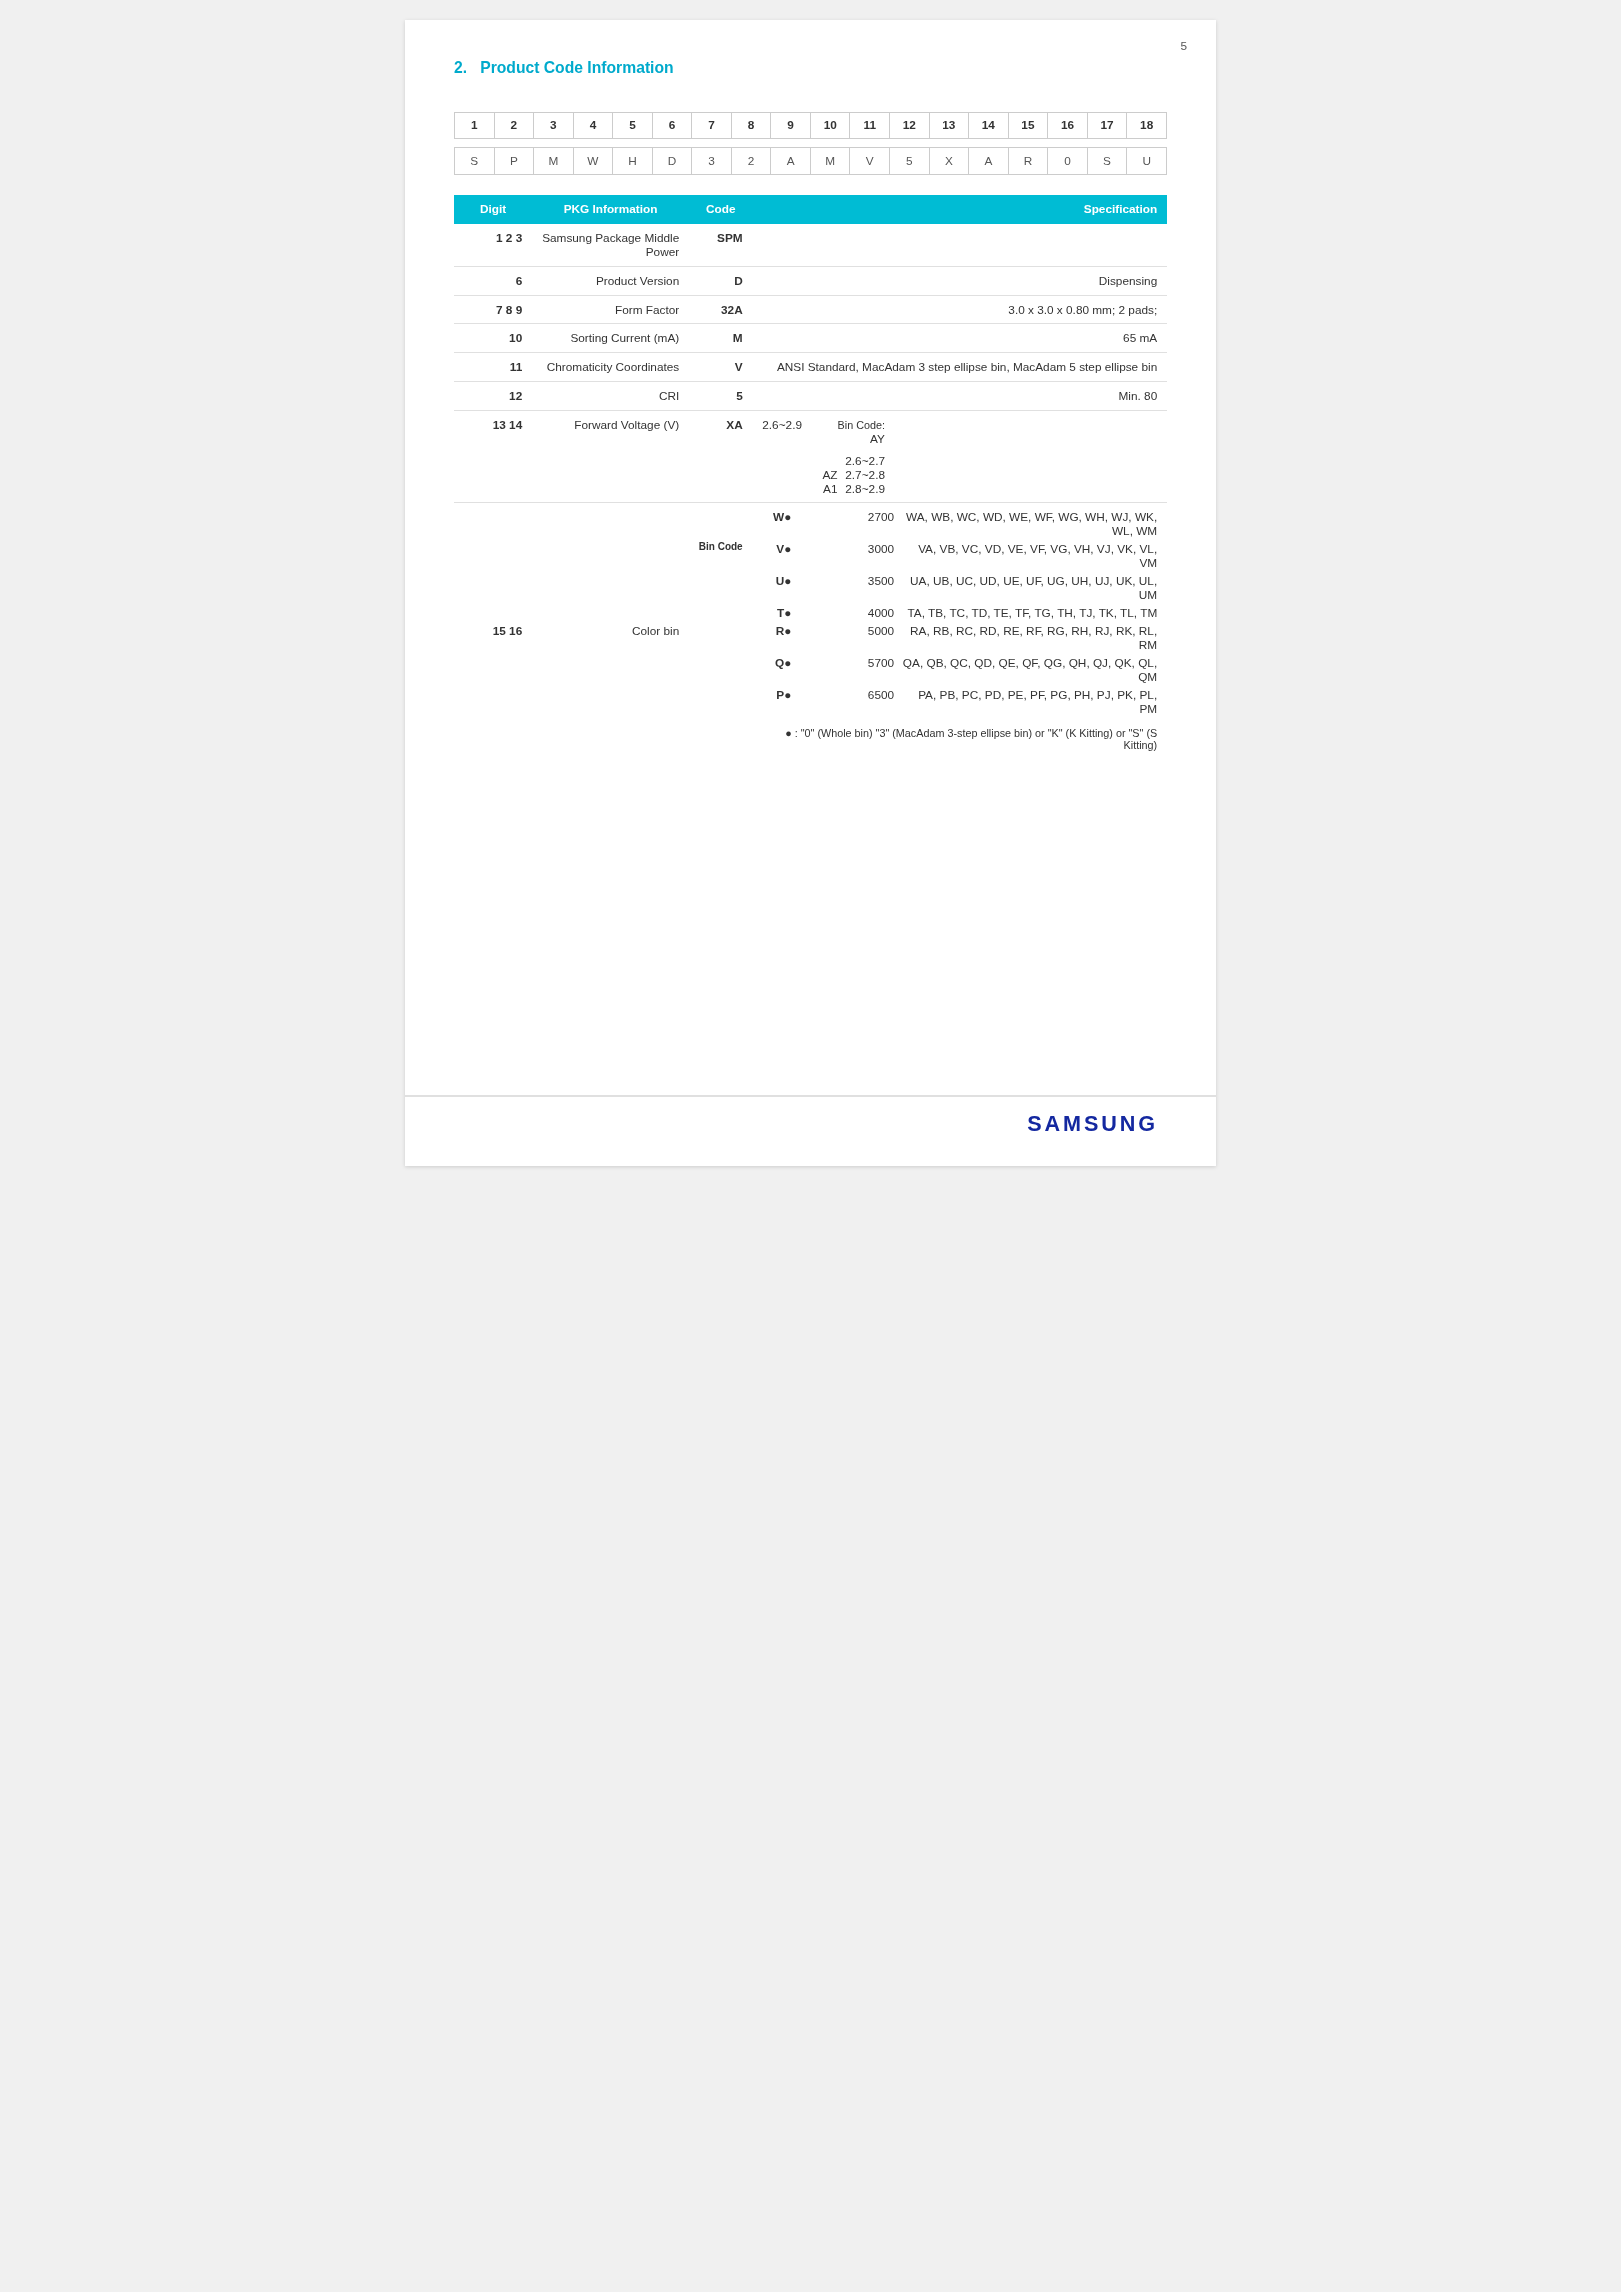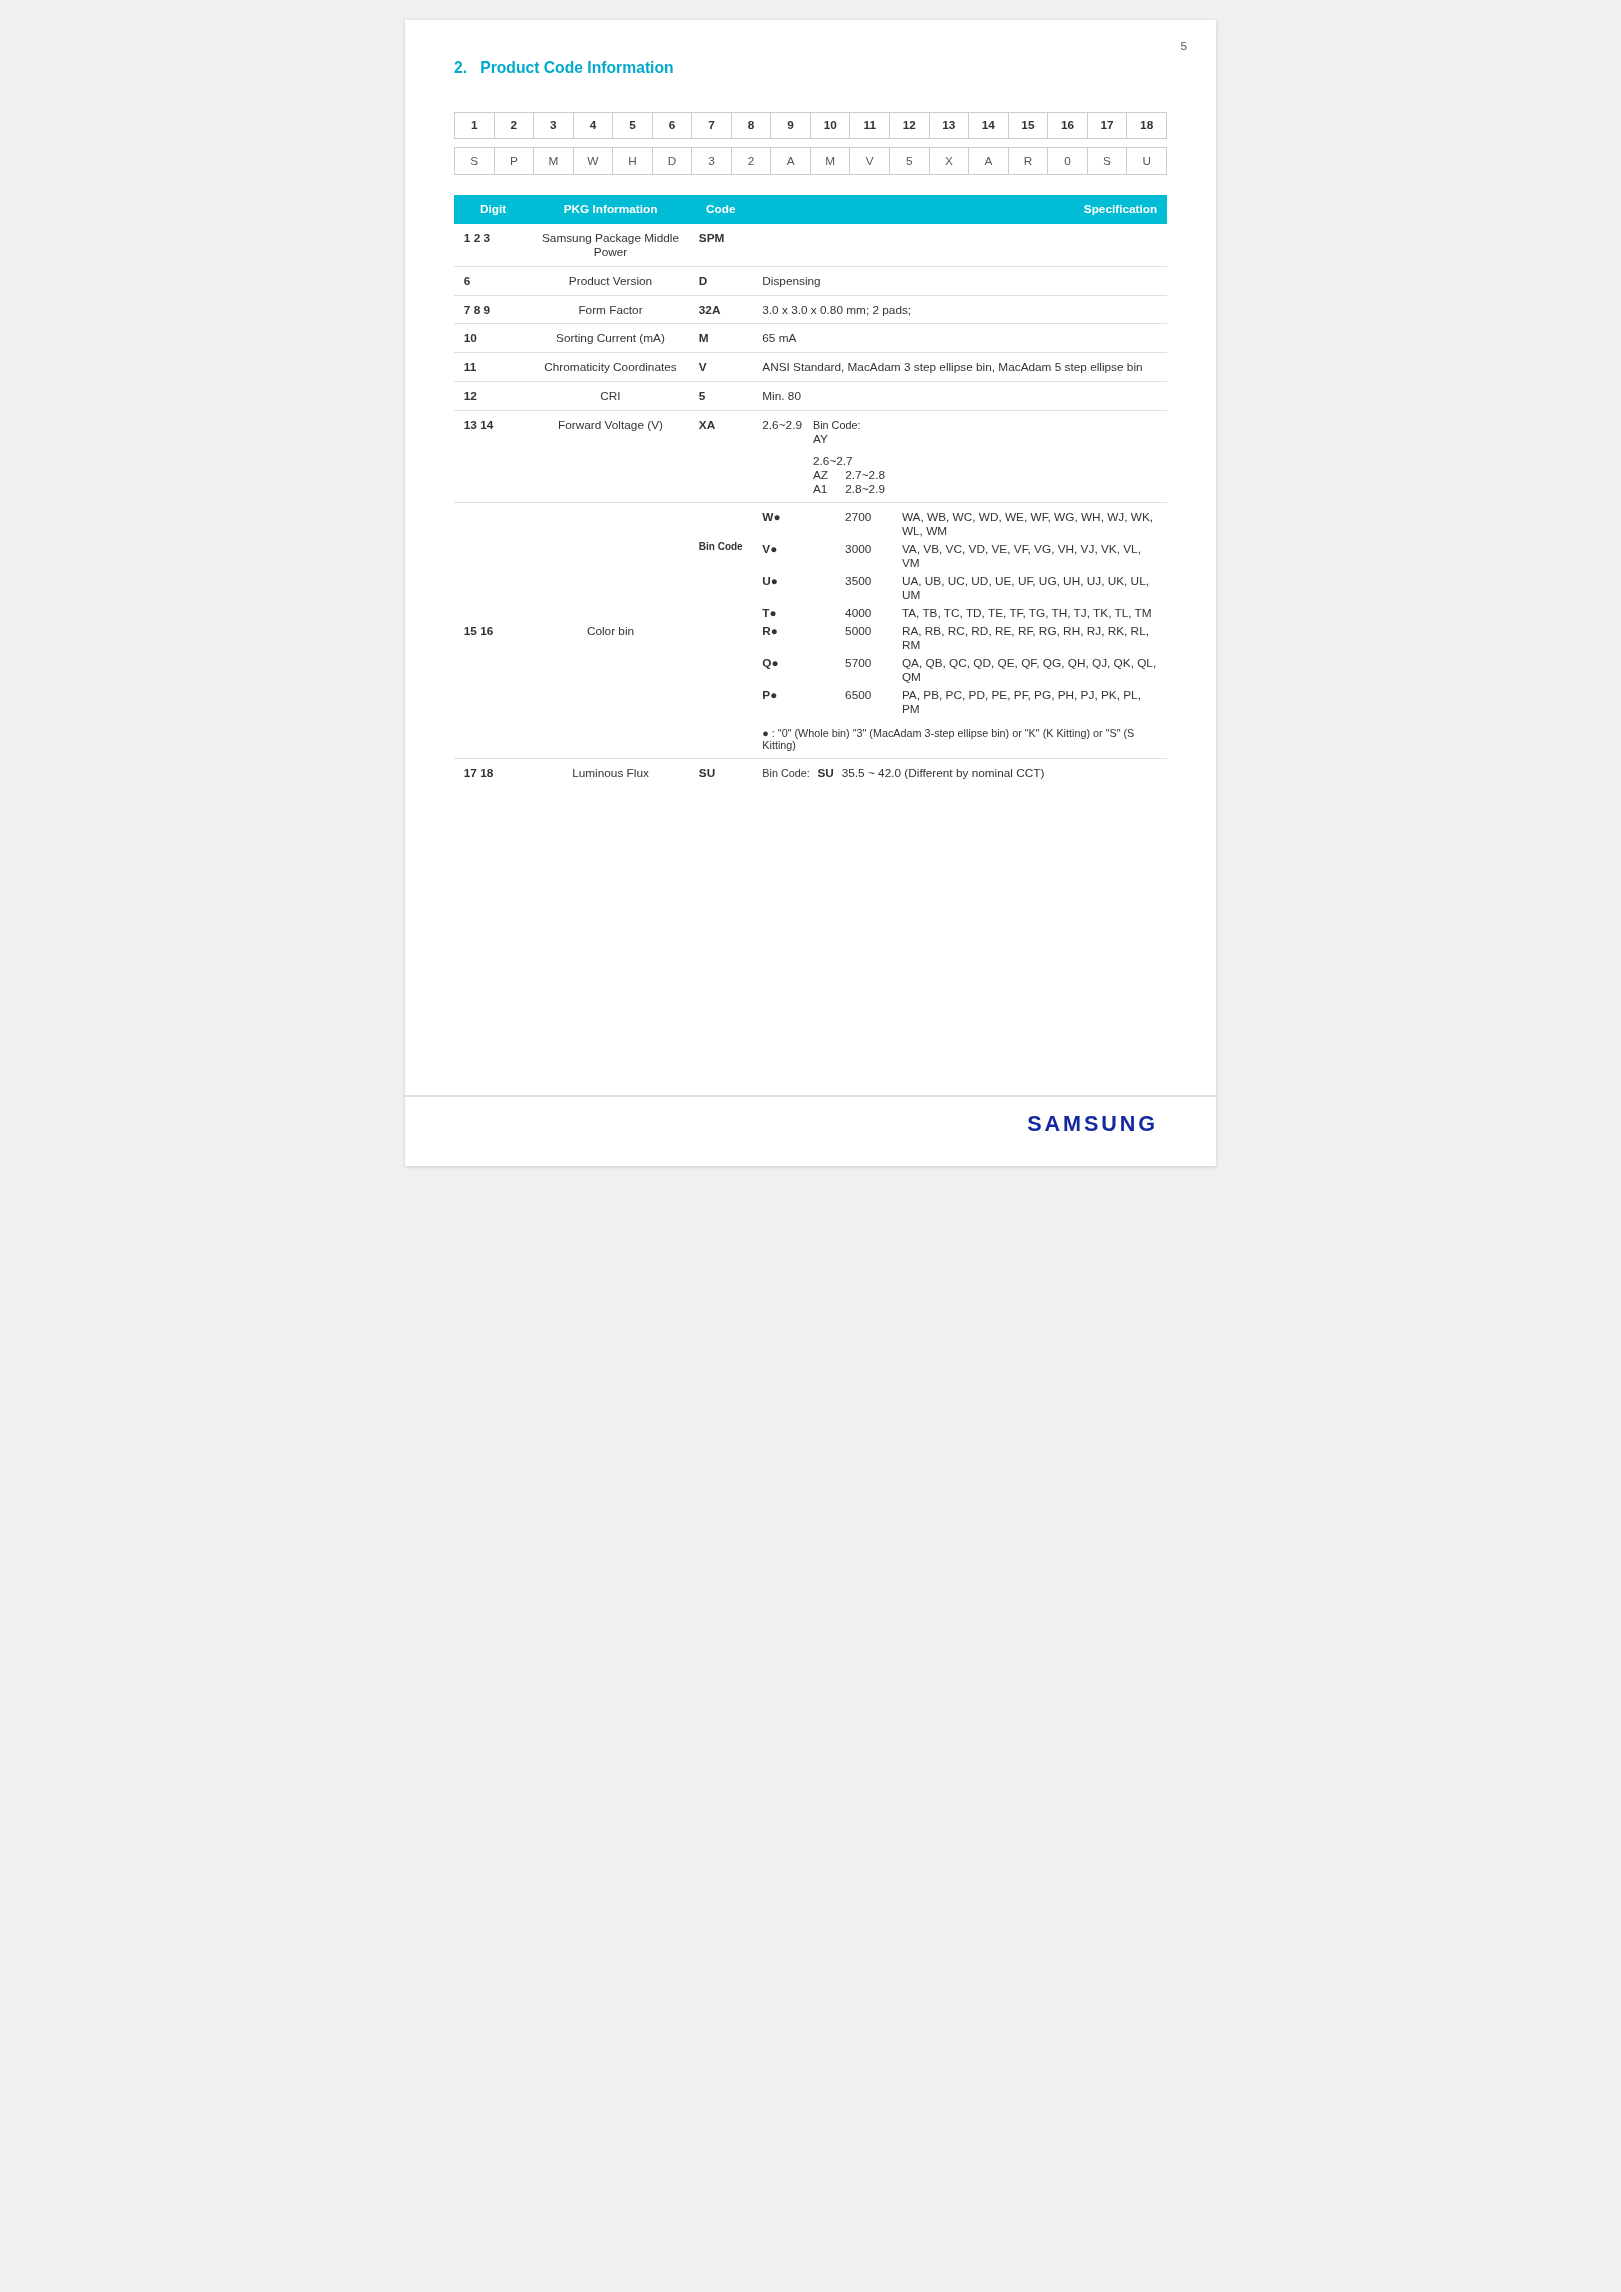--- a/index.html
+++ b/index.html
@@ -78,20 +78,21 @@
       font-weight: bold;
     }
     .info-table th.center {
       text-align: center;
     }
     .info-table td {
       padding: 6.9px 9.8px;
       vertical-align: top;
       border-bottom: 1px solid #e0e0e0;
       color: #333;
+      text-align: right;
     }
     .info-table tr:last-child td {
       border-bottom: none;
     }
     .digit-cell {
       font-weight: bold;
       white-space: nowrap;
       min-width: 59px;
     }
     .pkg-cell {
@@ -319,31 +320,19 @@
               </div>
               <div class="color-bin-row">
                 <span class="color-bin-code">P●</span>
                 <span class="color-bin-value">6500</span>
                 <span class="color-bin-bins">PA, PB, PC, PD, PE, PF, PG, PH, PJ, PK, PL, PM</span>
               </div>
               <div style="margin-top: 7.8px; font-size: 10.8px;">●  :   "0" (Whole bin)   "3" (MacAdam 3-step ellipse bin)   or   "K" (K Kitting)   or   "S" (S Kitting)</div>
             </div>
           </td>
         </tr>
-        <tr>
-          <td class="digit-cell">17   18</td>
-          <td class="pkg-cell">Luminous Flux</td>
-          <td class="code-cell">SU</td>
-          <td>
-            <div style="display: flex; align-items: center; gap: 7.8px;">
-              <span style="font-size: 10.8px;">Bin Code:</span>
-              <span style="font-weight: bold;">SU</span>
-              <span>35.5 ~ 42.0 (Different by nominal CCT)</span>
-            </div>
-          </td>
-        </tr>
       </tbody>
   </table>
 
   <div class="footer-line"></div>
   <div class="samsung-logo">SAMSUNG</div>
 </div>
 
 
 </body></html>

